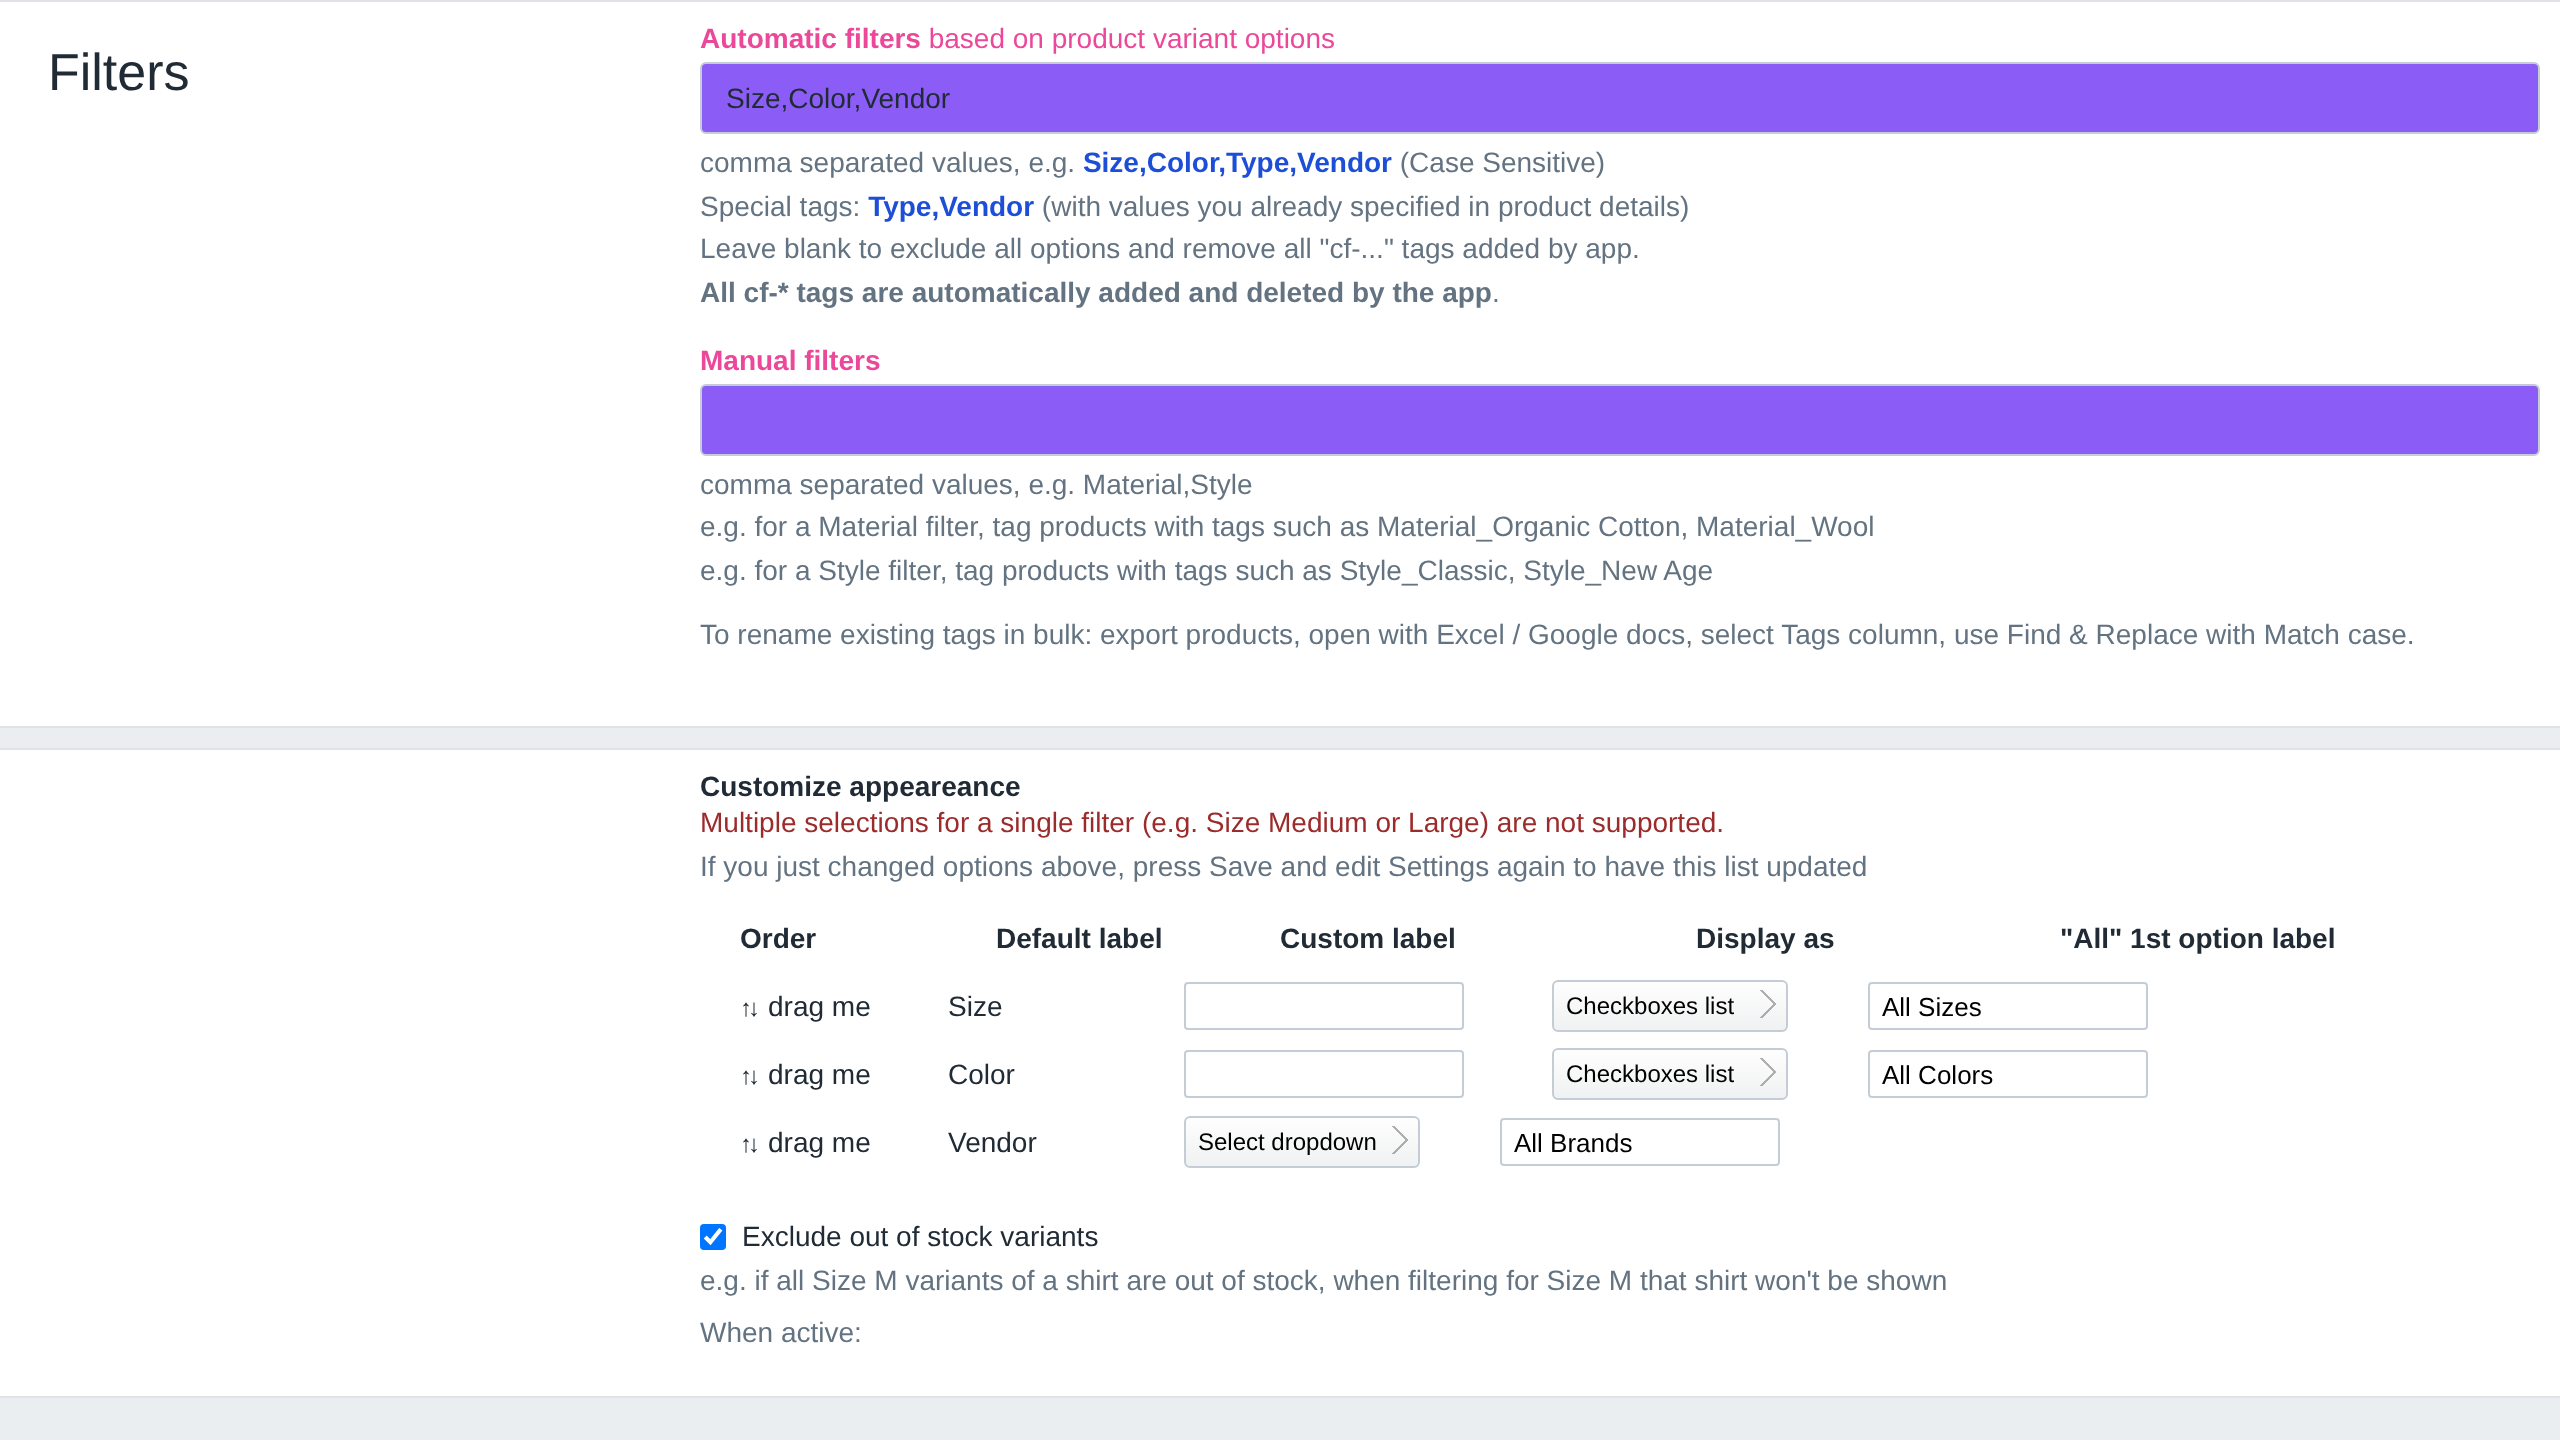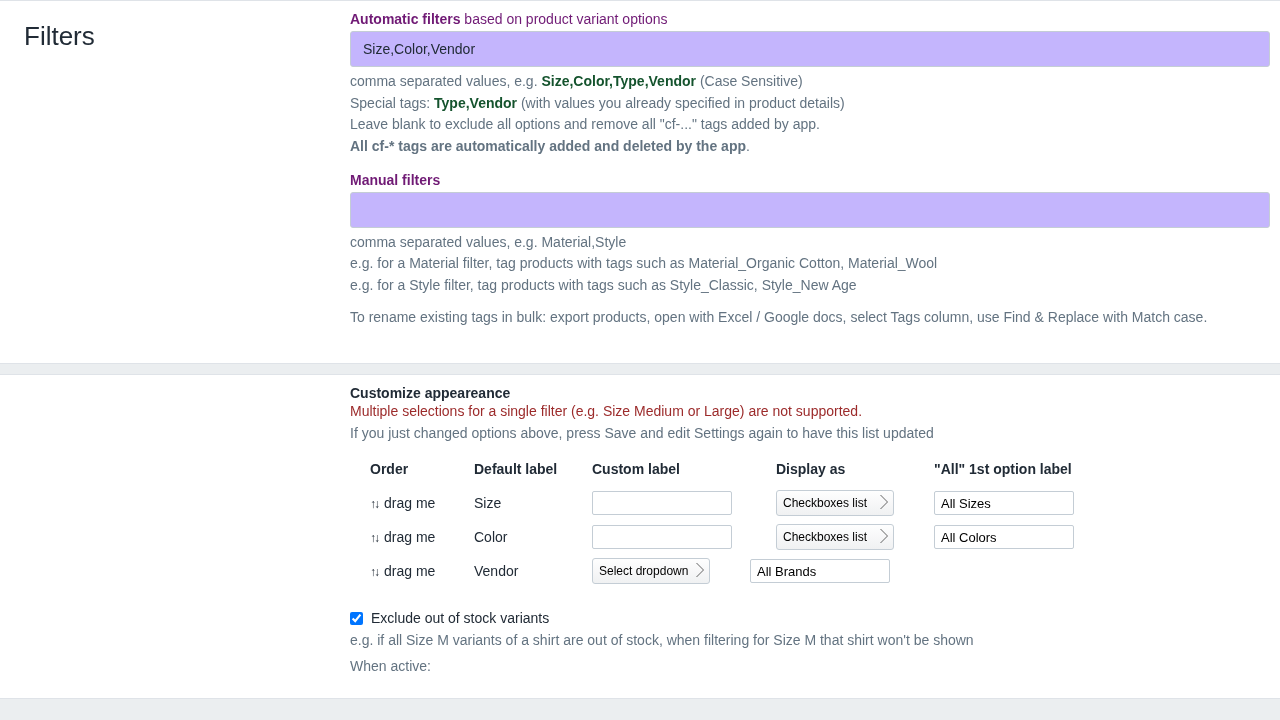--- a/index.html
+++ b/index.html
@@ -27,47 +27,47 @@
 .sidebar h2 {
   font-size: 26px;
   font-weight: 400;
   color: #212b36;
 }
 .content {
   flex: 1;
   padding: 10px 0 20px 0;
 }
 .group { margin-bottom: 14px; }
-.label-line { margin-bottom: 4px; font-size: 14px; color: #701a75; }
+.label-line { margin-bottom: 4px; font-size: 14px; color: #ec4899; }
 .label-line b { font-weight: 600; }
 .text-input {
   width: 920px;
   max-width: 920px;
   height: 36px;
   border: 1px solid #c4cdd5;
   border-radius: 3px;
   padding: 6px 12px;
   font-size: 14px;
   color: #212b36;
-  background: #c4b5fd;
+  background: #8b5cf6;
 }
 .help {
   color: #637381;
   font-size: 14px;
   line-height: 1.55;
   margin-top: 4px;
 }
-.help b { font-weight: 600; color: #14532d; }
+.help b { font-weight: 600; color: #1d4ed8; }
 .help-strong { font-weight: 600; color: #637381; }
 .gap { height: 10px; background: #ebeef0; }
 .subheader { font-weight: 600; font-size: 14px; margin-bottom: 2px; }
 .warn { color: #9c2b2b; font-size: 14px; margin-bottom: 2px; }
 .table { margin: 8px 0 16px 20px; }
 .thead, .trow { display: flex; align-items: center; height: 34px; }
-.thead { font-weight: 600; font-size: 14px; color: #212b36; }
+.thead { font-weight: 600; font-size: 14px; color: #212b36; gap: 24px; }
 .col-order { width: 104px; }
 .col-default { width: 118px; }
 .col-custom { width: 184px; }
 .col-display { width: 158px; }
 .col-all { width: 170px; }
 .sort-icon {
   display: inline-block;
   font-size: 12px;
   margin-right: 6px;
   color: #212b36;

